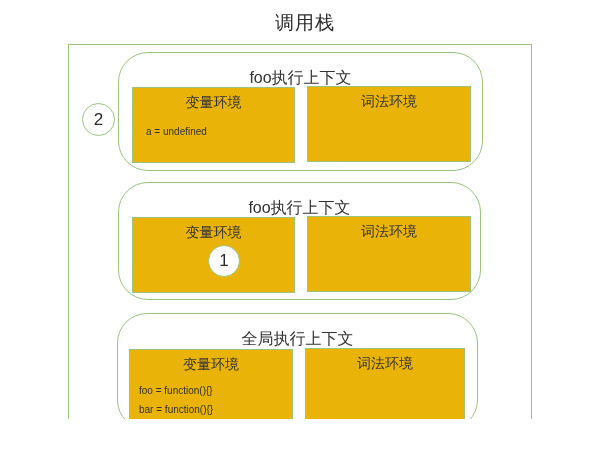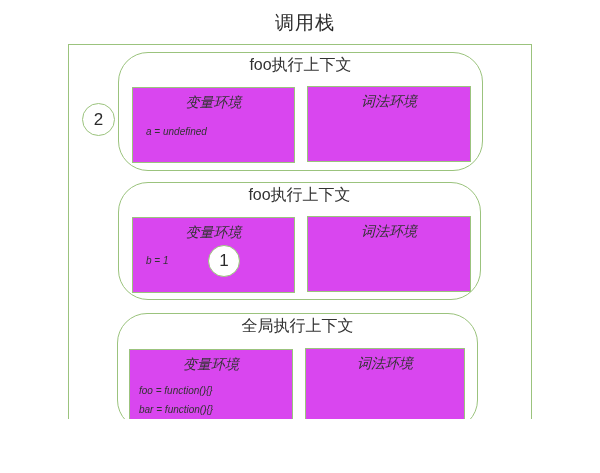--- a/index.html
+++ b/index.html
@@ -46,30 +46,29 @@
     border-radius: 30px;
     background: #ffffff;
     box-sizing: border-box;
   }
   .context-card.foo    { left: 118px; top: 52px;  width: 365px; height: 119px; }
   .context-card.bar    { left: 118px; top: 182px; width: 363px; height: 118px; }
   .context-card.global { left: 117px; top: 313px; width: 361px; height: 117px; }
   .context-title {
     text-align: center;
     font-size: 16px;
-    margin-top: 2px;
+    margin-top: 15px;
     color: #333333;
     white-space: nowrap;
   }
   .env-box {
     position: absolute;
     border: 1px solid #9bc37d;
-    background: #d946ef;
+    background: #eab308;
     box-sizing: border-box;
-    font-style: italic;
   }
   .env-box.var { left: 13px;  top: 34px; width: 163px; height: 76px; }
   .env-box.lex { left: 188px; top: 33px; width: 164px; height: 76px; }
   .context-card.global .env-box.var { left: 11px;  top: 35px; width: 164px; height: 73px; }
   .context-card.global .env-box.lex { left: 187px; top: 34px; width: 160px; height: 73px; }
   .env-title {
     text-align: center;
     font-size: 14px;
     margin-top: 6px;
     color: #333333;
@@ -116,21 +115,20 @@
     </div>
     <div class="env-box lex">
       <div class="env-title">词法环境</div>
     </div>
   </div>
 
   <div class="context-card bar">
     <div class="context-title">foo执行上下文</div>
     <div class="env-box var">
       <div class="env-title">变量环境</div>
-      <div class="env-body">b = 1</div>
     </div>
     <div class="env-box lex">
       <div class="env-title">词法环境</div>
     </div>
   </div>
 
   <div class="context-card global">
     <div class="context-title">全局执行上下文</div>
     <div class="env-box var">
       <div class="env-title">变量环境</div>

